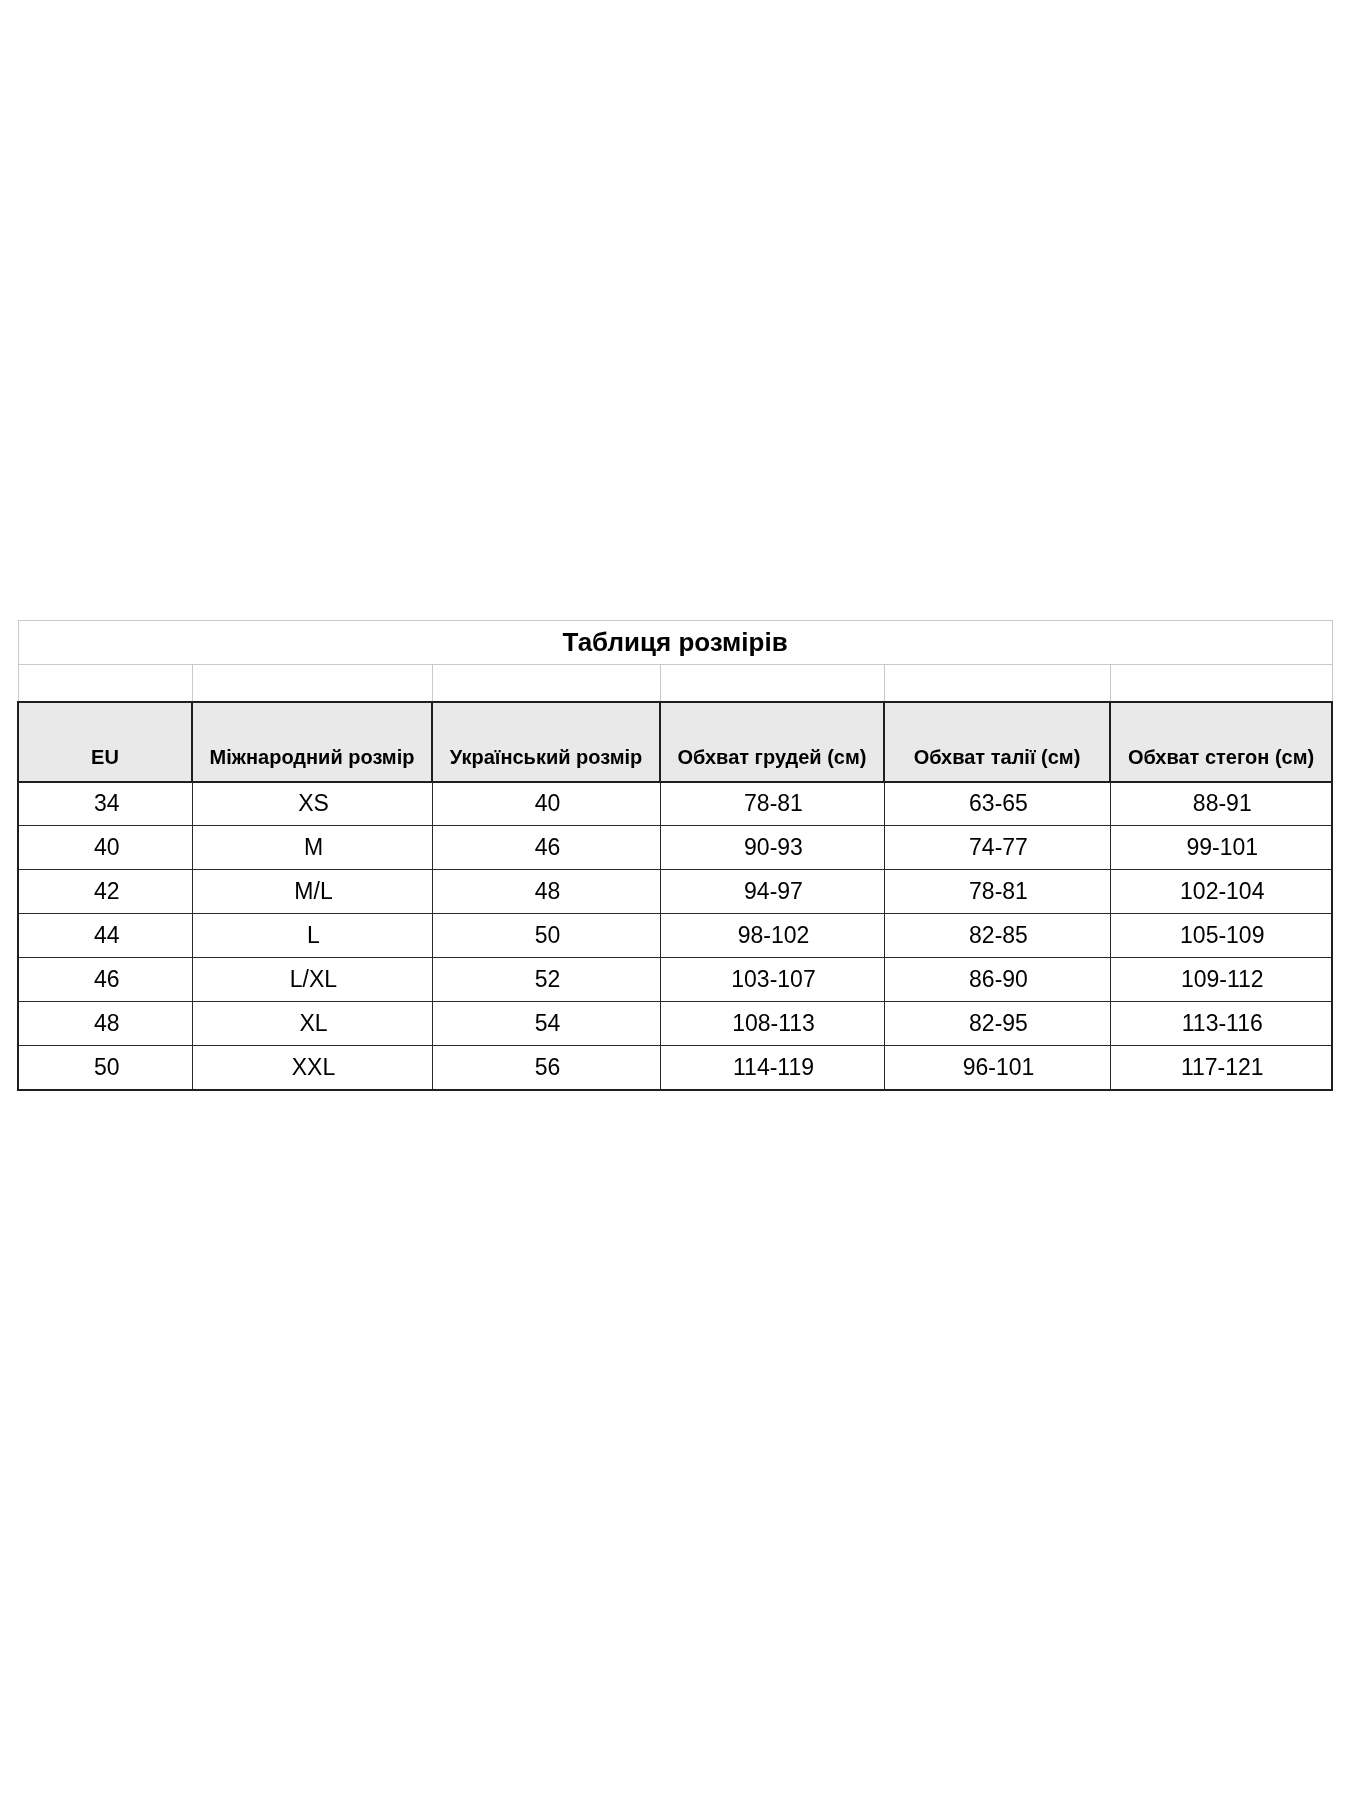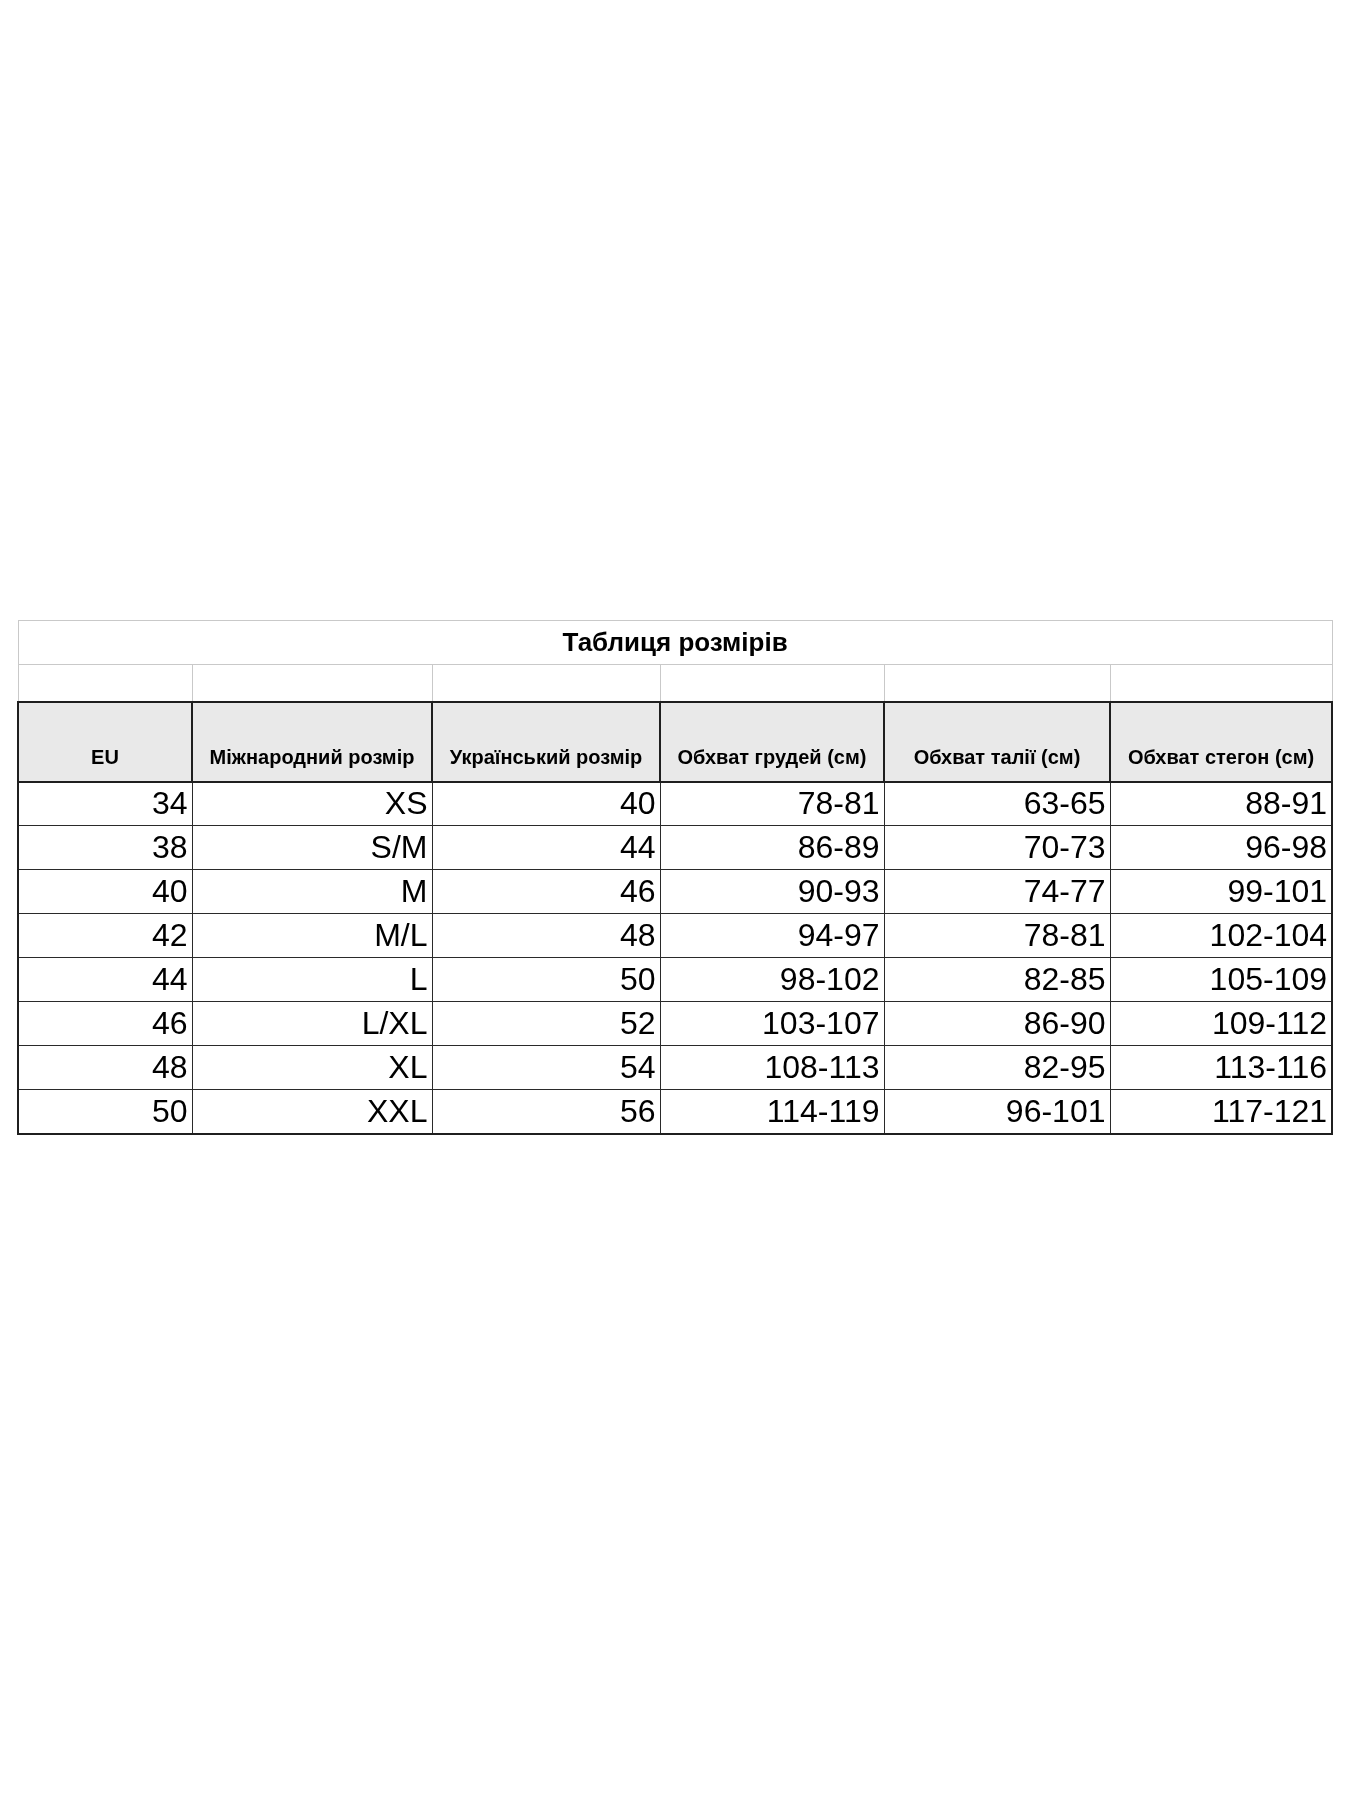--- a/index.html
+++ b/index.html
@@ -56,22 +56,22 @@
     font-size: 20px;
     line-height: 30px;
     text-align: center;
     vertical-align: bottom;
     padding: 0 6px 9px 6px;
   }
   
   tbody.data-body td {
     height: 44px;
     border: 1.5px solid var(--border-mid);
-    font-size: 32px;
-    text-align: right;
+    font-size: 23px;
+    text-align: center;
     vertical-align: middle;
     padding: 0 4px 0 7px;
     white-space: nowrap;
     overflow: hidden;
   }
   tbody.data-body td:first-child { border-left-width: 2px; border-left-color: var(--border-dark); }
   tbody.data-body td:last-child  { border-right-width: 2px; border-right-color: var(--border-dark); }
   tbody.data-body tr:last-child td { border-bottom-width: 2px; border-bottom-color: var(--border-dark); }
 </style>
 </head>
@@ -108,28 +108,20 @@
     </tr>
   </thead>
   <tbody class="data-body">
       <tr>
         <td>34</td>
         <td>XS</td>
         <td>40</td>
         <td>78-81</td>
         <td>63-65</td>
         <td>88-91</td>
-      </tr>
-      <tr>
-        <td>38</td>
-        <td>S/M</td>
-        <td>44</td>
-        <td>86-89</td>
-        <td>70-73</td>
-        <td>96-98</td>
       </tr>
       <tr>
         <td>40</td>
         <td>M</td>
         <td>46</td>
         <td>90-93</td>
         <td>74-77</td>
         <td>99-101</td>
       </tr>
       <tr>

